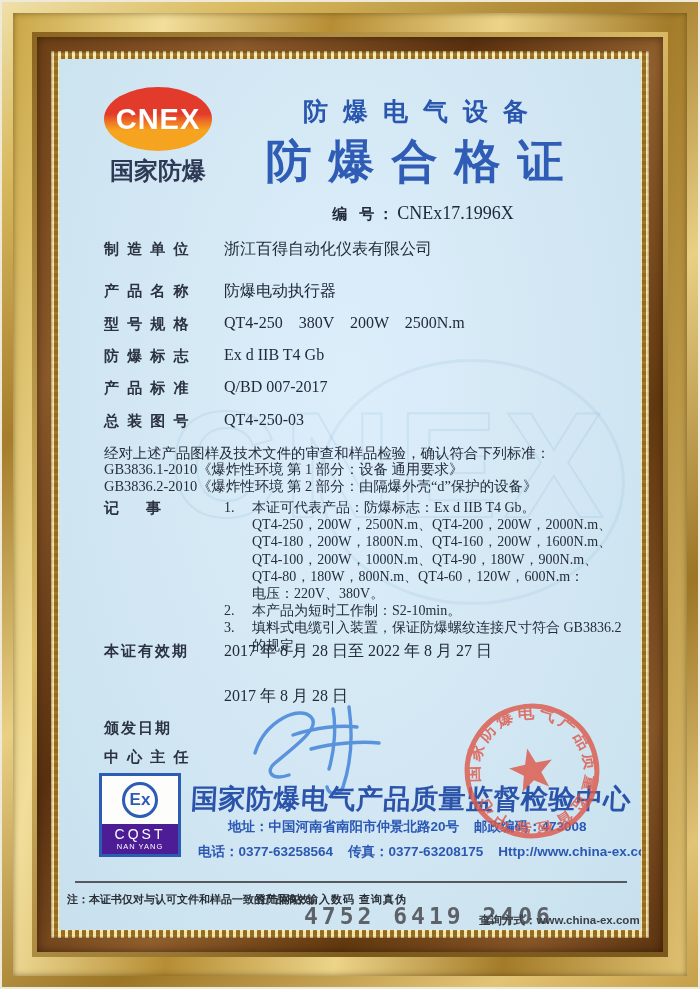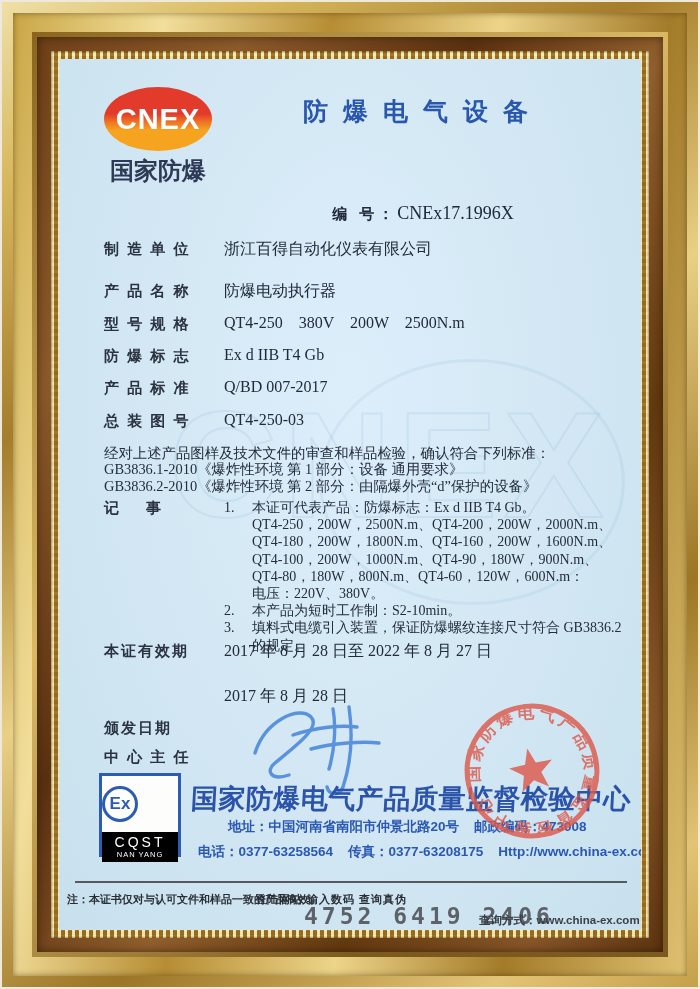--- a/index.html
+++ b/index.html
@@ -55,25 +55,25 @@
   
   .stds{left:45px;top:386px;width:520px;font-size:14.4px;line-height:16.4px;color:#242d3a;}
   .notes-label{left:45px;top:440px;}
   .note-item{position:relative;padding-left:28px;}
   .note-no{position:absolute;left:0;top:0;}
   .notes-list{left:165px;top:440px;width:412px;font-size:14px;line-height:17.2px;color:#242d3a;}
   
   .sig-svg{left:178px;top:632px;}
   
   .badge{left:40px;top:714px;width:82px;height:84px;box-sizing:border-box;border:3px solid #2d5cb5;background:#fdfdfb;}
-  .badge-top{height:56px;display:flex;align-items:center;}
+  .badge-top{height:48px;display:flex;align-items:center;justify-content:center;}
   .badge-ex{width:36px;height:36px;border:3px solid #2d5cb5;border-radius:50%;box-sizing:border-box;
       display:flex;align-items:center;justify-content:center;color:#2d5cb5;font-weight:bold;font-size:17px;
       font-family:"Liberation Sans","DejaVu Sans",sans-serif;}
-  .badge-bottom{height:30px;background:#000000;color:#fff;text-align:center;line-height:1;
+  .badge-bottom{height:30px;background:#4c1d95;color:#fff;text-align:center;line-height:1;
       font-family:"Liberation Sans","DejaVu Sans",sans-serif;}
   .badge-name{font-size:14px;letter-spacing:3px;padding-top:3px;}
   .badge-city{font-size:7.5px;letter-spacing:1px;padding-top:2px;}
   .org-name{left:132px;top:722px;width:452px;font-size:27px;font-weight:bold;color:#2b53aa;
       letter-spacing:.5px;transform:skewX(-3deg);}
   .org-line1{left:169px;top:759px;font-size:13.5px;font-weight:bold;color:#2a58b4;white-space:pre;
       font-family:"Liberation Sans","DejaVu Sans",sans-serif;}
   .org-line2{left:139px;top:784px;font-size:13.5px;font-weight:bold;color:#2a58b4;white-space:pre;
       font-family:"Liberation Sans","DejaVu Sans",sans-serif;}
   
@@ -102,20 +102,21 @@
 
               <div class="abs wm-ellipse"></div>
               <div class="abs wm-text">CNEX</div>
 
               <div class="abs logo-ellipse">
                 <span>CNEX</span>
               </div>
               <div class="abs logo-caption">国家防爆</div>
 
               <div class="abs hdr-sub">防爆电气设备</div>
+              <div class="abs hdr-title">防爆合格证</div>
               <div class="abs hdr-no">
                 <span class="lbl">编 号：</span><span class="val">CNEx17.1996X</span>
               </div>
 
               <div class="abs flabel" style="top:181px">制 造 单 位</div>
               <div class="abs fvalue" style="top:180px">浙江百得自动化仪表有限公司</div>
 
               <div class="abs flabel" style="top:223px">产 品 名 称</div>
               <div class="abs fvalue" style="top:222px">防爆电动执行器</div>
 

